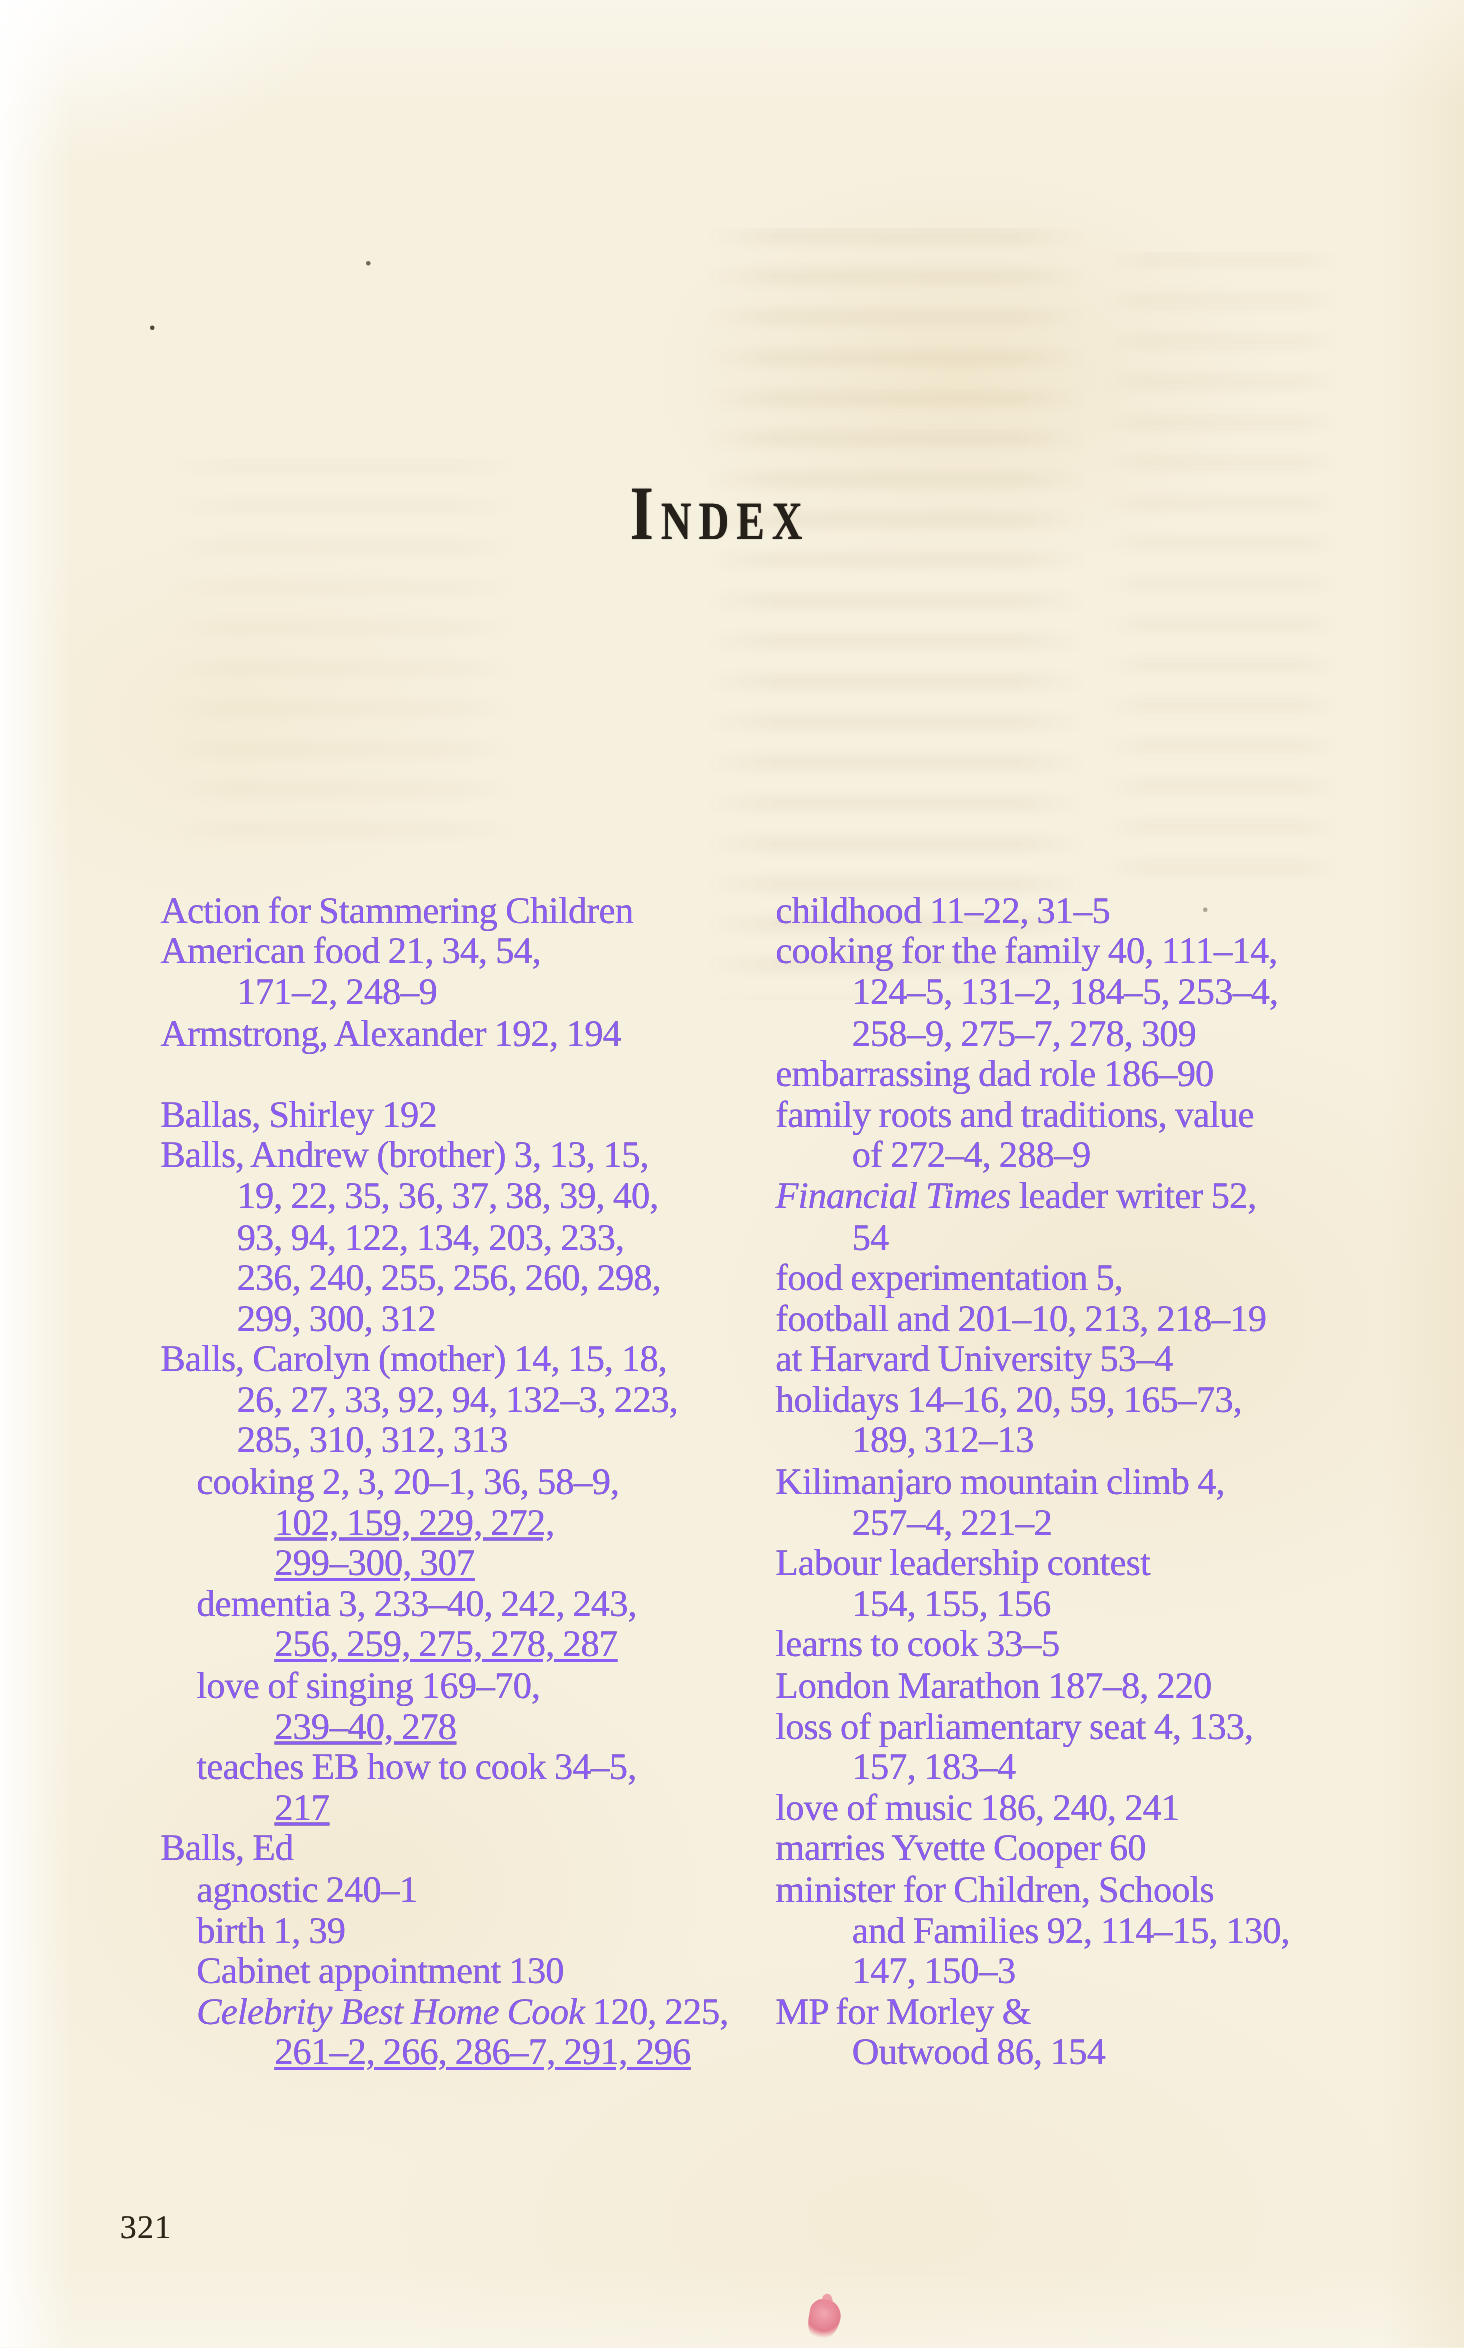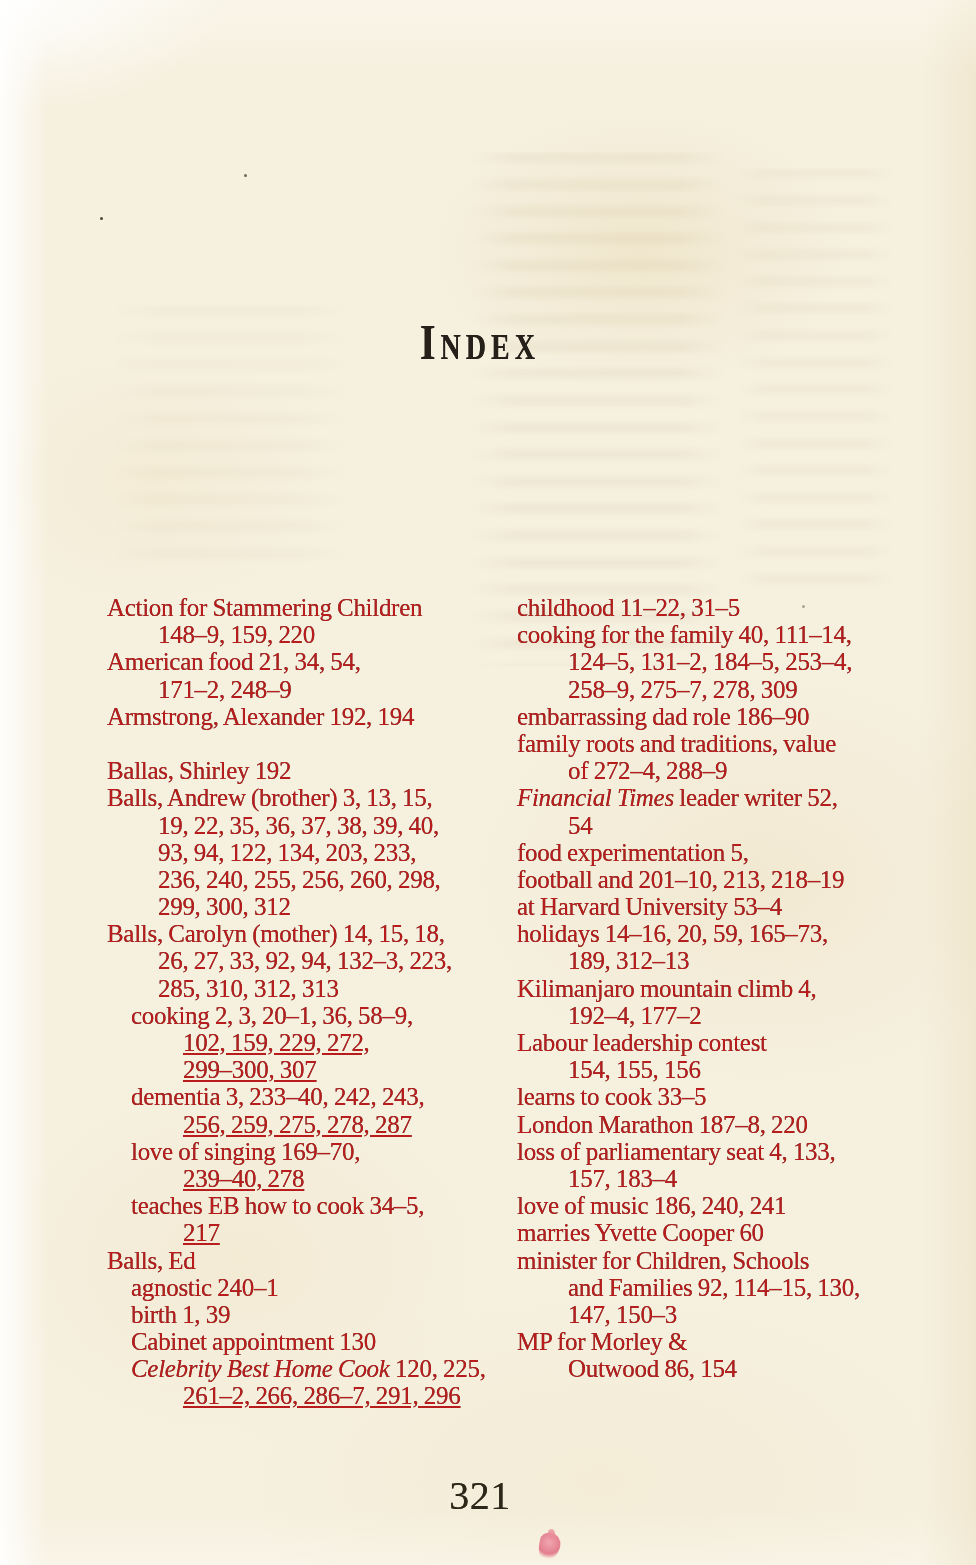--- a/index.html
+++ b/index.html
@@ -74,41 +74,40 @@
     text-shadow: 0 0 0.5px #26201a;
   }
 
   .col {
     position: absolute;
     top: 594px;
     font-size: 25px;
     line-height: 27.2px;
     letter-spacing: -0.3px;
     word-spacing: -0.5px;
-    color: #b91c1c;
+    color: #8b5cf6;
     white-space: nowrap;
     text-shadow: 0 0 0.4px rgba(45,39,25,0.8);
   }
   .col-left  { left: 107px; }
   .col-right { left: 517px; }
 
   .line { height: 27.2px; }
   .indent-0 { padding-left: 0; }
   .indent-1 { padding-left: 24px; }
   .indent-2 { padding-left: 51px; }
   .indent-3 { padding-left: 76px; text-decoration: underline; }
   .line em { }
 
   .page-number {
     position: absolute;
     top: 1472px;
     left: 80px;
     width: 800px;
-    text-align: center;
-    font-size: 40px;
+    font-size: 22px;
     letter-spacing: 0.5px;
     color: #2d2719;
     text-shadow: 0 0 0.4px rgba(45,39,25,0.8);
   }
 
   .speck {
     position: absolute;
     background: #4c463a;
     border-radius: 50%;
   }
@@ -148,21 +147,20 @@
   <div class="edges"></div>
 
   <div class="ghost ghost-a"></div>
   <div class="ghost ghost-b"></div>
   <div class="ghost ghost-c"></div>
 
   <h1 class="title">Index</h1>
 
   <div class="col col-left">
       <div class="line indent-0">Action for Stammering Children</div>
-      <div class="line indent-2">148–9, 159, 220</div>
       <div class="line indent-0">American food 21, 34, 54,</div>
       <div class="line indent-2">171–2, 248–9</div>
       <div class="line indent-0">Armstrong, Alexander 192, 194</div>
       <div class="line indent-0">&nbsp;</div>
       <div class="line indent-0">Ballas, Shirley 192</div>
       <div class="line indent-0">Balls, Andrew (brother) 3, 13, 15,</div>
       <div class="line indent-2">19, 22, 35, 36, 37, 38, 39, 40,</div>
       <div class="line indent-2">93, 94, 122, 134, 203, 233,</div>
       <div class="line indent-2">236, 240, 255, 256, 260, 298,</div>
       <div class="line indent-2">299, 300, 312</div>
@@ -194,21 +192,21 @@
       <div class="line indent-0">family roots and traditions, value</div>
       <div class="line indent-2">of 272–4, 288–9</div>
       <div class="line indent-0"><em>Financial Times</em> leader writer 52,</div>
       <div class="line indent-2">54</div>
       <div class="line indent-0">food experimentation 5,</div>
       <div class="line indent-0">football and 201–10, 213, 218–19</div>
       <div class="line indent-0">at Harvard University 53–4</div>
       <div class="line indent-0">holidays 14–16, 20, 59, 165–73,</div>
       <div class="line indent-2">189, 312–13</div>
       <div class="line indent-0">Kilimanjaro mountain climb 4,</div>
-      <div class="line indent-2">192–4, 177–2</div>
+      <div class="line indent-2">257–4, 221–2</div>
       <div class="line indent-0">Labour leadership contest</div>
       <div class="line indent-2">154, 155, 156</div>
       <div class="line indent-0">learns to cook 33–5</div>
       <div class="line indent-0">London Marathon 187–8, 220</div>
       <div class="line indent-0">loss of parliamentary seat 4, 133,</div>
       <div class="line indent-2">157, 183–4</div>
       <div class="line indent-0">love of music 186, 240, 241</div>
       <div class="line indent-0">marries Yvette Cooper 60</div>
       <div class="line indent-0">minister for Children, Schools</div>
       <div class="line indent-2">and Families 92, 114–15, 130,</div>

